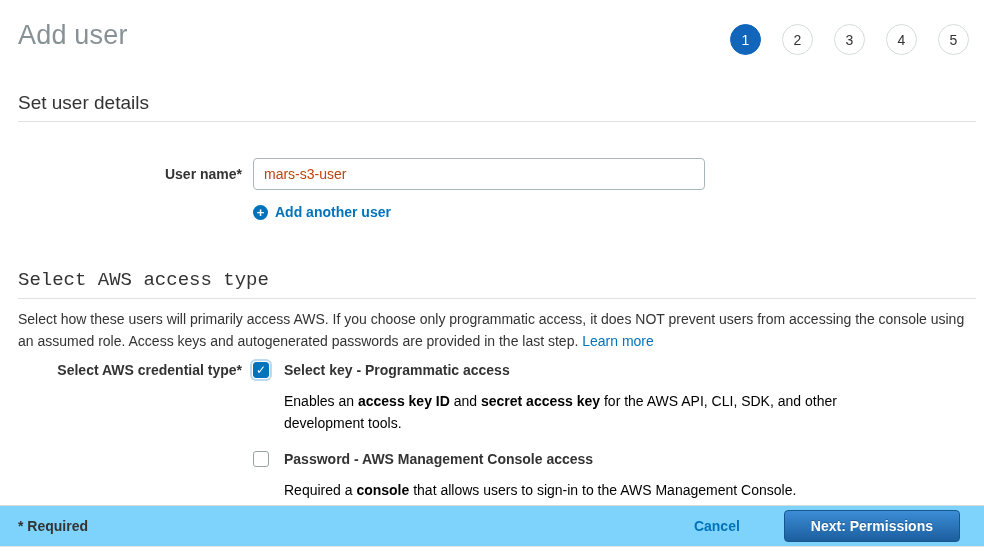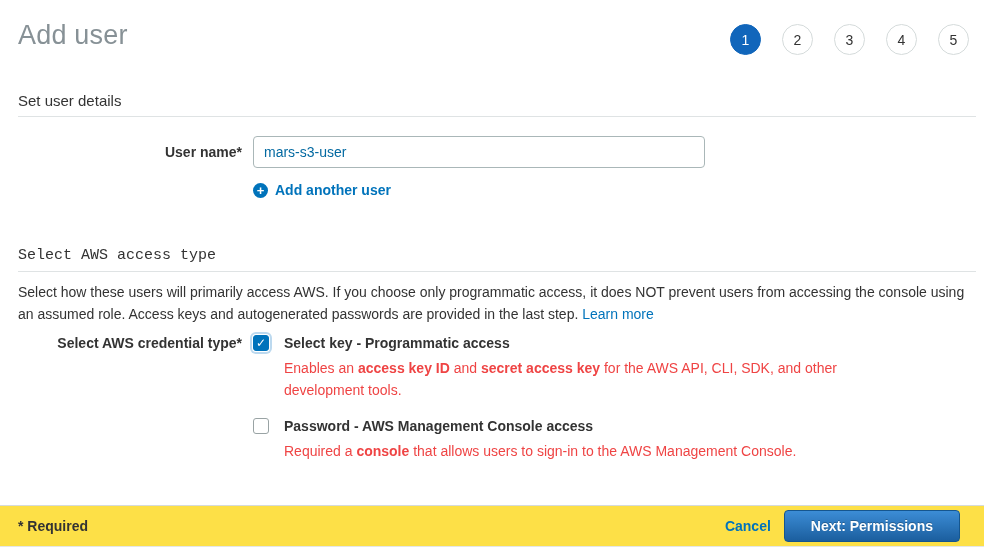--- a/index.html
+++ b/index.html
@@ -37,50 +37,50 @@
   }
   .step.active {
     background: #1166bb;
     border-color: #1166bb;
     color: #ffffff;
   }
 
   
   .section { padding: 0 8px 0 18px; }
   .section-heading {
-    font-size: 15px;
+    font-size: 19px;
     font-weight: 400;
     color: #333;
     padding-bottom: 7px;
     border-bottom: 1px solid #dfe3e4;
   }
   .sec1 .section-heading { margin-top: 22px; }
   .sec2 .section-heading { margin-top: 49px; font-family: Liberation Mono, monospace; }
   .intro { margin-top: 9px; line-height: 22px; color: #333; }
   a.link { color: #0073bb; text-decoration: none; cursor: pointer; }
 
   
-  .form-row { display: flex; margin-top: 19px; }
+  .form-row { display: flex; margin-top: 36px; }
   .form-label {
     width: 235px;
     text-align: right;
     font-weight: 700;
     color: #333;
     padding-right: 11px;
     flex: none;
   }
   .row-username .form-label { line-height: 32px; }
   .row-username .control { flex: 1; }
   .username-input {
     width: 452px; height: 32px;
     border: 1px solid #aab7b8;
     border-radius: 4px;
     padding: 0 10px;
     font-size: 14px;
-    color: #0369a1;
+    color: #c2410c;
     font-family: "Liberation Sans", "DejaVu Sans", sans-serif;
     outline: none;
   }
   .add-another {
     display: inline-flex;
     align-items: center;
     gap: 7px;
     margin-top: 14px;
     color: #0073bb;
     font-weight: 700;
@@ -120,38 +120,38 @@
     box-shadow: 0 0 0 1px #ffffff, 0 0 0 3px #bcd9ef;
   }
   .checkbox .check {
     color: #fff;
     font-size: 12px;
     font-weight: 700;
     line-height: 1;
   }
   .option-body { margin-left: 15px; }
   .option-title { font-weight: 700; line-height: 19px; color: #333; }
-  .option-desc { margin-top: 4px; line-height: 22px; max-width: 560px; color: #ef4444; }
+  .option-desc { margin-top: 10px; line-height: 22px; max-width: 560px; color: #000000; }
   .option-desc b { font-weight: 700; }
 
   
   .page-footer {
     position: absolute;
     left: 0; right: 0; bottom: 9px;
     border-top: 1px solid #d5dbdb;
     border-bottom: 1px solid #e4e7e7;
     height: 42px;
     display: flex;
     align-items: center;
     justify-content: space-between;
     padding: 0 24px 0 18px;
-    background: #fde047;
+    background: #7dd3fc;
   }
   .required-note { font-weight: 700; color: #333; }
-  .footer-actions { display: flex; align-items: center; gap: 13px; }
+  .footer-actions { display: flex; align-items: center; gap: 44px; }
   .cancel-link { color: #0073bb; font-weight: 700; text-decoration: none; cursor: pointer; }
   .next-button {
     background: linear-gradient(to bottom, #3c8dd6, #1b5e9e);
     border: 1px solid #15568f;
     border-radius: 4px;
     color: #fff;
     font-weight: 700;
     font-size: 14px;
     font-family: "Liberation Sans", "DejaVu Sans", sans-serif;
     padding: 7px 26px;

